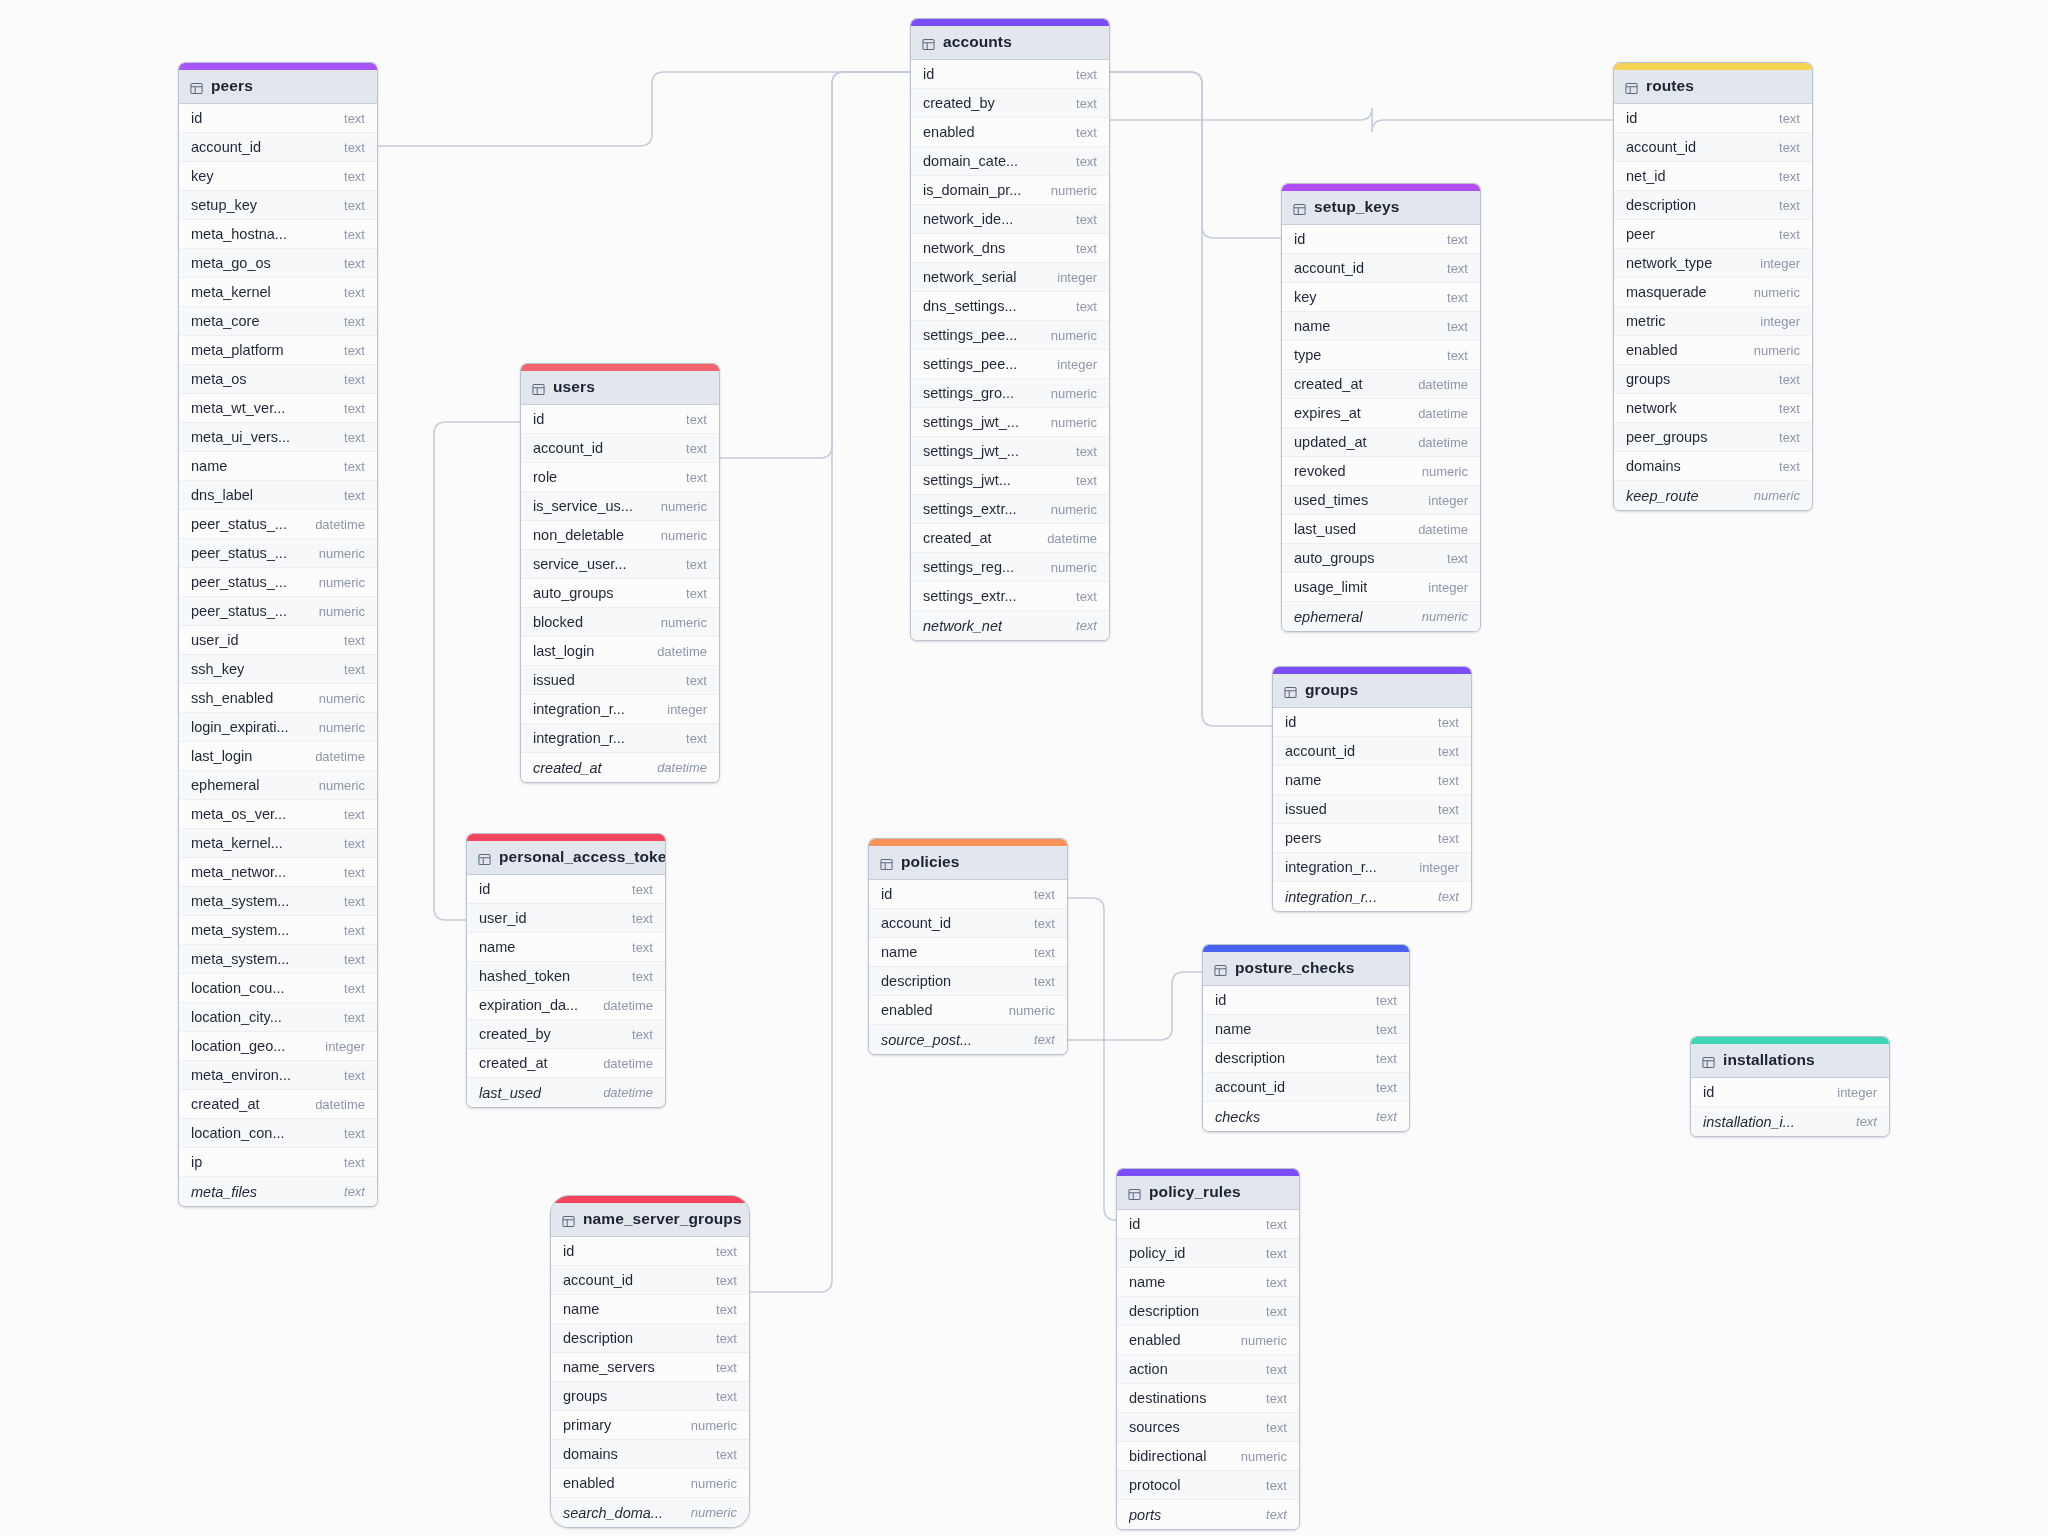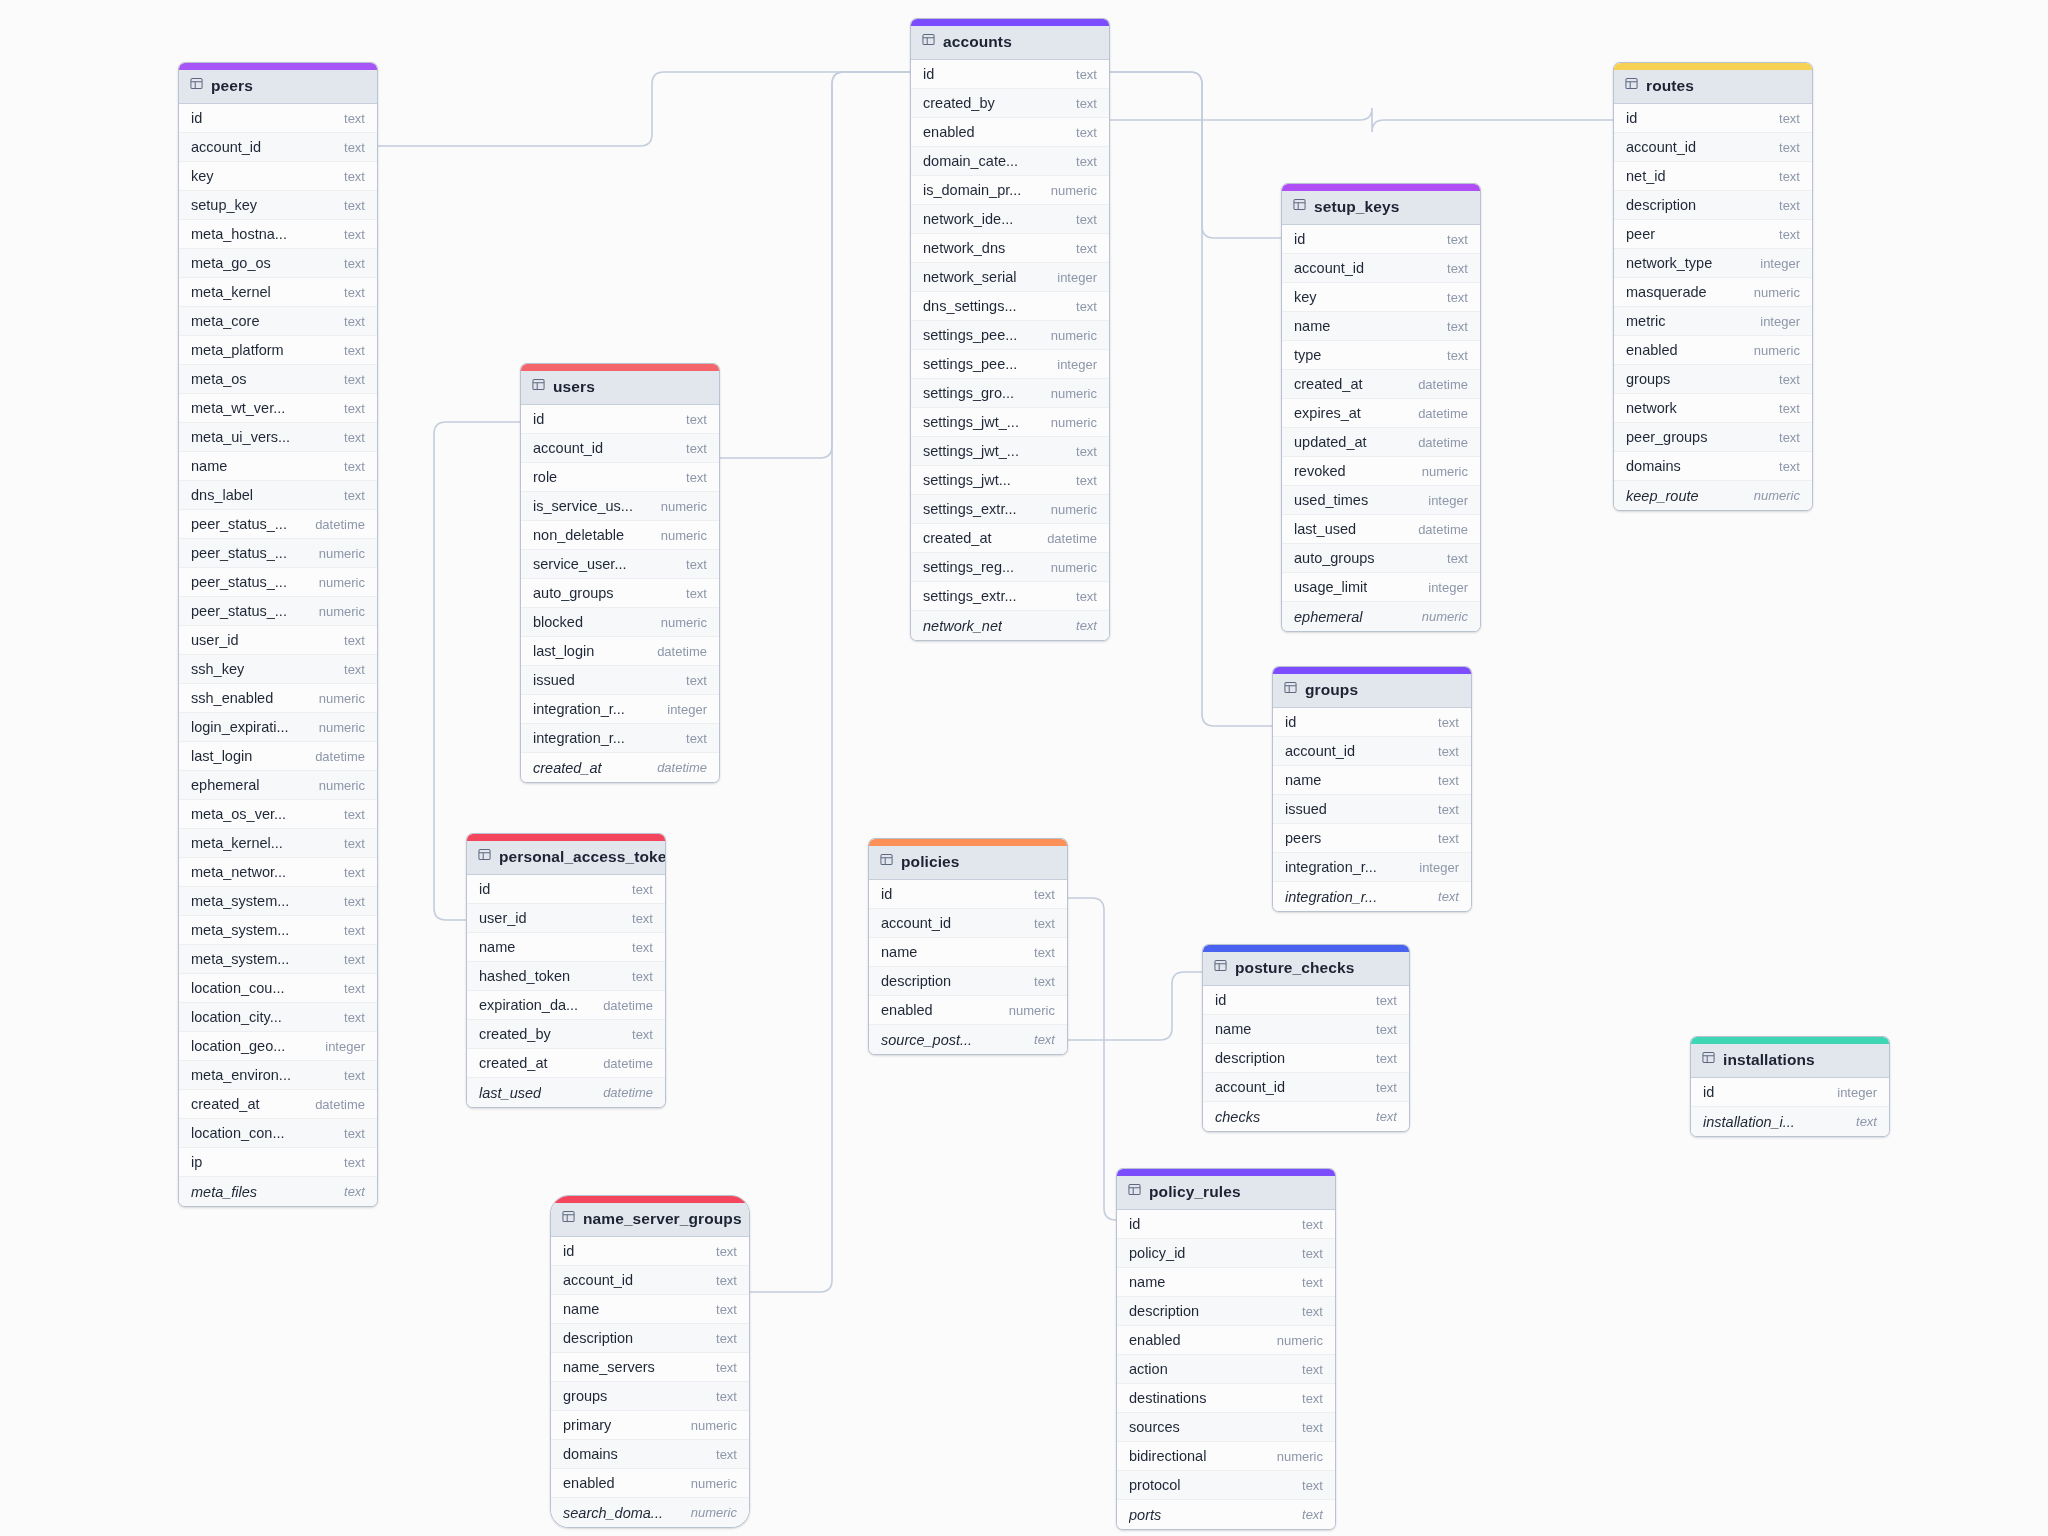--- a/index.html
+++ b/index.html
@@ -29,21 +29,21 @@
     overflow: hidden;
   }
   .accent-bar {
     height: 7px;
     width: 100%;
     border-top-left-radius: 5px;
     border-top-right-radius: 5px;
   }
   .table-header {
     display: flex;
-    align-items: flex-start;
+    align-items: flex-end;
     gap: 8px;
     background: #e2e6ed;
     padding: 7px 7px 8px 11px;
     border-bottom: 1px solid #c6cedb;
   }
   .table-header .title {
     font-size: 15.5px;
     font-weight: bold;
     color: #1c2434;
     letter-spacing: 0.1px;
@@ -528,21 +528,21 @@
       </div>
       <div class="col-row">
         <span class="col-name">enabled</span>
         <span class="col-type">numeric</span>
       </div>
       <div class="col-row">
         <span class="col-name">source_post...</span>
         <span class="col-type">text</span>
       </div>
     </div>
-    <div class="table-node" style="left: 1116px; top: 1168px; width: 220px;">
+    <div class="table-node" style="left: 1116px; top: 1168px; width: 184px;">
       <div class="accent-bar" style="background: rgb(124, 77, 255);"></div>
       <div class="table-header">
         <svg width="13" height="13" viewBox="0 0 14 14" class="tbl-icon">
           <rect x="1" y="1.5" width="12" height="11" rx="1.5" stroke="#5d6880" stroke-width="1.1" fill="none"></rect>
           <line x1="1" y1="5.2" x2="13" y2="5.2" stroke="#5d6880" stroke-width="1.1"></line>
           <line x1="5.6" y1="5.2" x2="5.6" y2="12.5" stroke="#5d6880" stroke-width="1.1"></line>
         </svg>
         <span class="title">policy_rules</span>
       </div>
       <div class="col-row">

